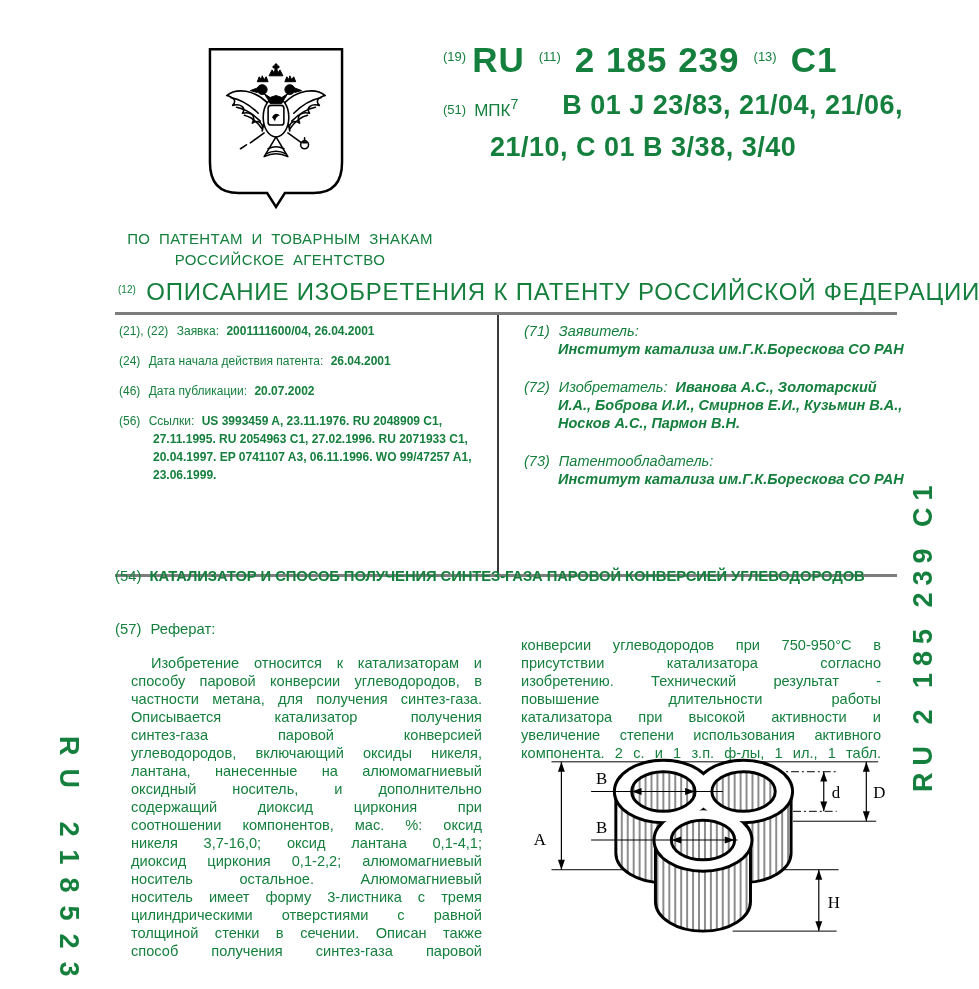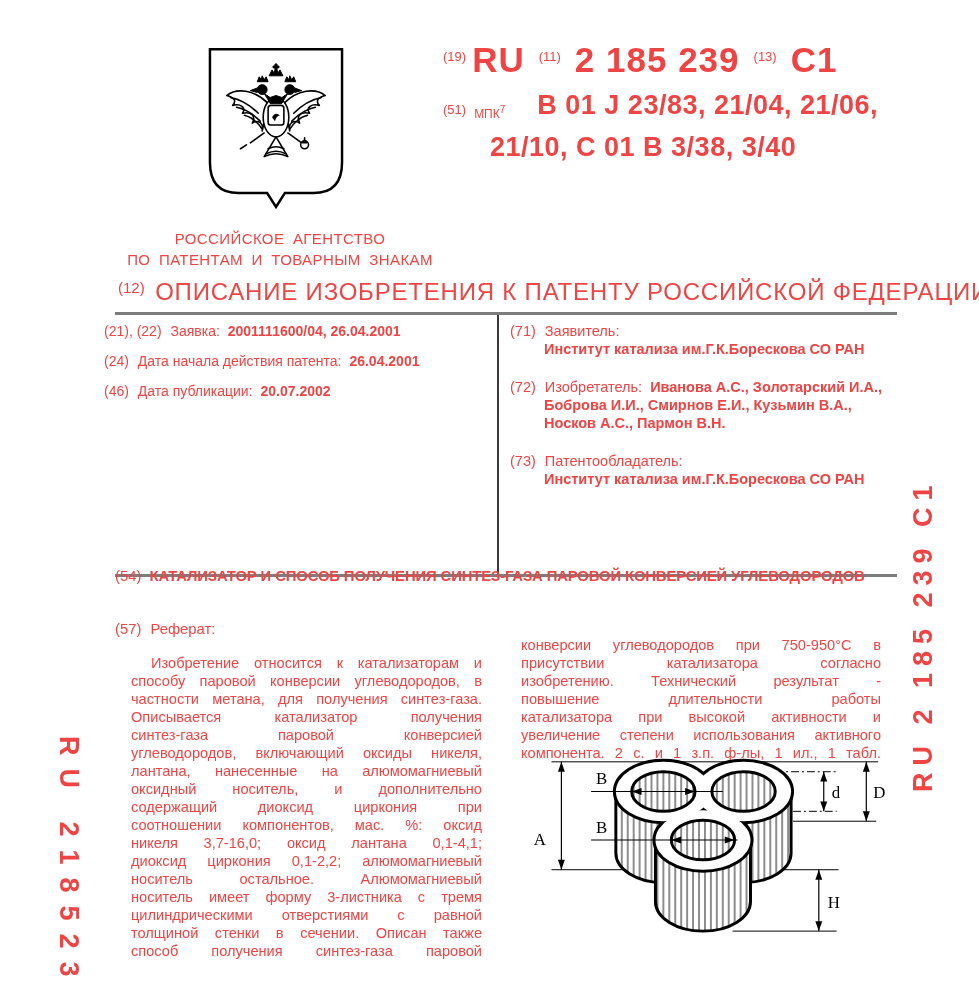--- a/index.html
+++ b/index.html
@@ -1,44 +1,44 @@
 <!DOCTYPE html>
 <html><head>
 <meta charset="utf-8">
 <style>
   html,body{margin:0;padding:0;background:#fff;}
   #page{position:relative;width:979px;height:989px;background:#fff;overflow:hidden;
-        font-family:"Liberation Sans",sans-serif;color:#ef4444;}
+        font-family:"Liberation Sans",sans-serif;color:#15803d;}
   .abs{position:absolute;}
 
   
   .h-row1{left:443px;top:40px;display:flex;align-items:baseline;white-space:nowrap;}
   .sm{font-size:13px;position:relative;top:-11px;font-weight:normal;}
   .big{font-size:35px;font-weight:bold;letter-spacing:1px;}
   .h-row1 .gap1{margin-left:14px;} .h-row1 .gap2{margin-left:14px;}
   .h-row2{left:443px;top:90px;display:flex;align-items:flex-end;white-space:nowrap;}
-  .ipc-lbl{font-size:12px;margin-left:8px;}
-  .ipc-big{font-size:27px;font-weight:bold;margin-left:32px;letter-spacing:0.5px;}
+  .ipc-lbl{font-size:17px;margin-left:8px;}
+  .ipc-big{font-size:27px;font-weight:bold;margin-left:44px;letter-spacing:0.5px;}
   .h-row3{left:490px;top:132px;font-size:27px;font-weight:bold;letter-spacing:0.5px;white-space:nowrap;}
 
   .emblem{left:207px;top:45px;width:138px;height:172px;}
 
   .agency{left:110px;top:228px;width:340px;text-align:center;font-size:15px;line-height:21px;
           letter-spacing:0.4px;word-spacing:4px;}
 
   .doc-title{left:118px;top:278px;white-space:nowrap;}
-  .doc-title .num{font-size:15px;position:relative;top:-7px;}
+  .doc-title .num{font-size:10px;position:relative;top:-7px;}
   .doc-title .txt{font-size:24px;letter-spacing:0.8px;margin-left:6px;}
 
   .rule{left:115px;width:782px;height:3px;background:#7d7d7d;}
   .rule1{top:312px;} .rule2{top:574px;}
   .vdiv{left:497px;top:315px;width:2px;height:259px;background:#3a3a3a;}
 
-  .colL{left:104px;top:322px;width:372px;font-size:14px;line-height:18px;}
-  .colR{left:510px;top:322px;width:386px;font-size:14.5px;line-height:18px;}
+  .colL{left:119px;top:322px;width:372px;font-size:12px;line-height:18px;}
+  .colR{left:524px;top:322px;width:386px;font-size:14.5px;line-height:18px;font-style:italic;}
   .field{padding-left:34px;text-indent:-34px;margin-bottom:12px;}
   .colR .field{margin-bottom:20px;}
   .fnum{margin-right:5px;}
   .fval{font-weight:bold;margin-left:4px;}
   .fval.block{display:block;text-indent:0;margin-left:0;}
 
   .t54{left:115px;top:568px;width:790px;font-size:14.8px;white-space:nowrap;}
   .t54 .txt{font-weight:bold;margin-left:4px;letter-spacing:-0.1px;}
 
   .absL{left:115px;top:620px;width:383px;}
@@ -103,22 +103,22 @@
   </div>
 
   <div class="abs h-row2">
     <span class="sm" style="top:-4px;">(51)</span>
     <span class="ipc-lbl"><span>МПК</span><sup>7</sup></span>
     <span class="ipc-big">B 01 J 23/83, 21/04, 21/06,</span>
   </div>
   <div class="abs h-row3">21/10, C 01 B 3/38, 3/40</div>
 
   <div class="abs agency">
+    <div>ПО ПАТЕНТАМ И ТОВАРНЫМ ЗНАКАМ</div>
     <div>РОССИЙСКОЕ  АГЕНТСТВО</div>
-    <div>ПО ПАТЕНТАМ И ТОВАРНЫМ ЗНАКАМ</div>
   </div>
 
   <div class="abs doc-title">
     <span class="num">(12)</span>
     <span class="txt">ОПИСАНИЕ ИЗОБРЕТЕНИЯ К ПАТЕНТУ РОССИЙСКОЙ ФЕДЕРАЦИИ</span>
   </div>
 
   <div class="abs rule rule1"></div>
   <div class="abs vdiv"></div>
 
@@ -130,20 +130,25 @@
     </div>
     <div class="field">
       <span class="fnum">(24)</span>
       <span class="flabel">Дата начала действия патента:</span>
       <span class="fval">26.04.2001</span>
     </div>
     <div class="field">
       <span class="fnum">(46)</span>
       <span class="flabel">Дата публикации:</span>
       <span class="fval">20.07.2002</span>
+    </div>
+    <div class="field">
+      <span class="fnum">(56)</span>
+      <span class="flabel">Ссылки:</span>
+      <span class="fval">US 3993459 A, 23.11.1976. RU 2048909 C1, 27.11.1995. RU 2054963 C1, 27.02.1996. RU 2071933 C1, 20.04.1997. EP 0741107 A3, 06.11.1996. WO 99/47257 A1, 23.06.1999.</span>
     </div>
   </div>
 
   <div class="abs colR">
     <div class="field">
       <span class="fnum">(71)</span>
       <span class="flabel">Заявитель:</span>
       <span class="fval block">Институт катализа им.Г.К.Борескова СО РАН</span>
     </div>
     <div class="field">

